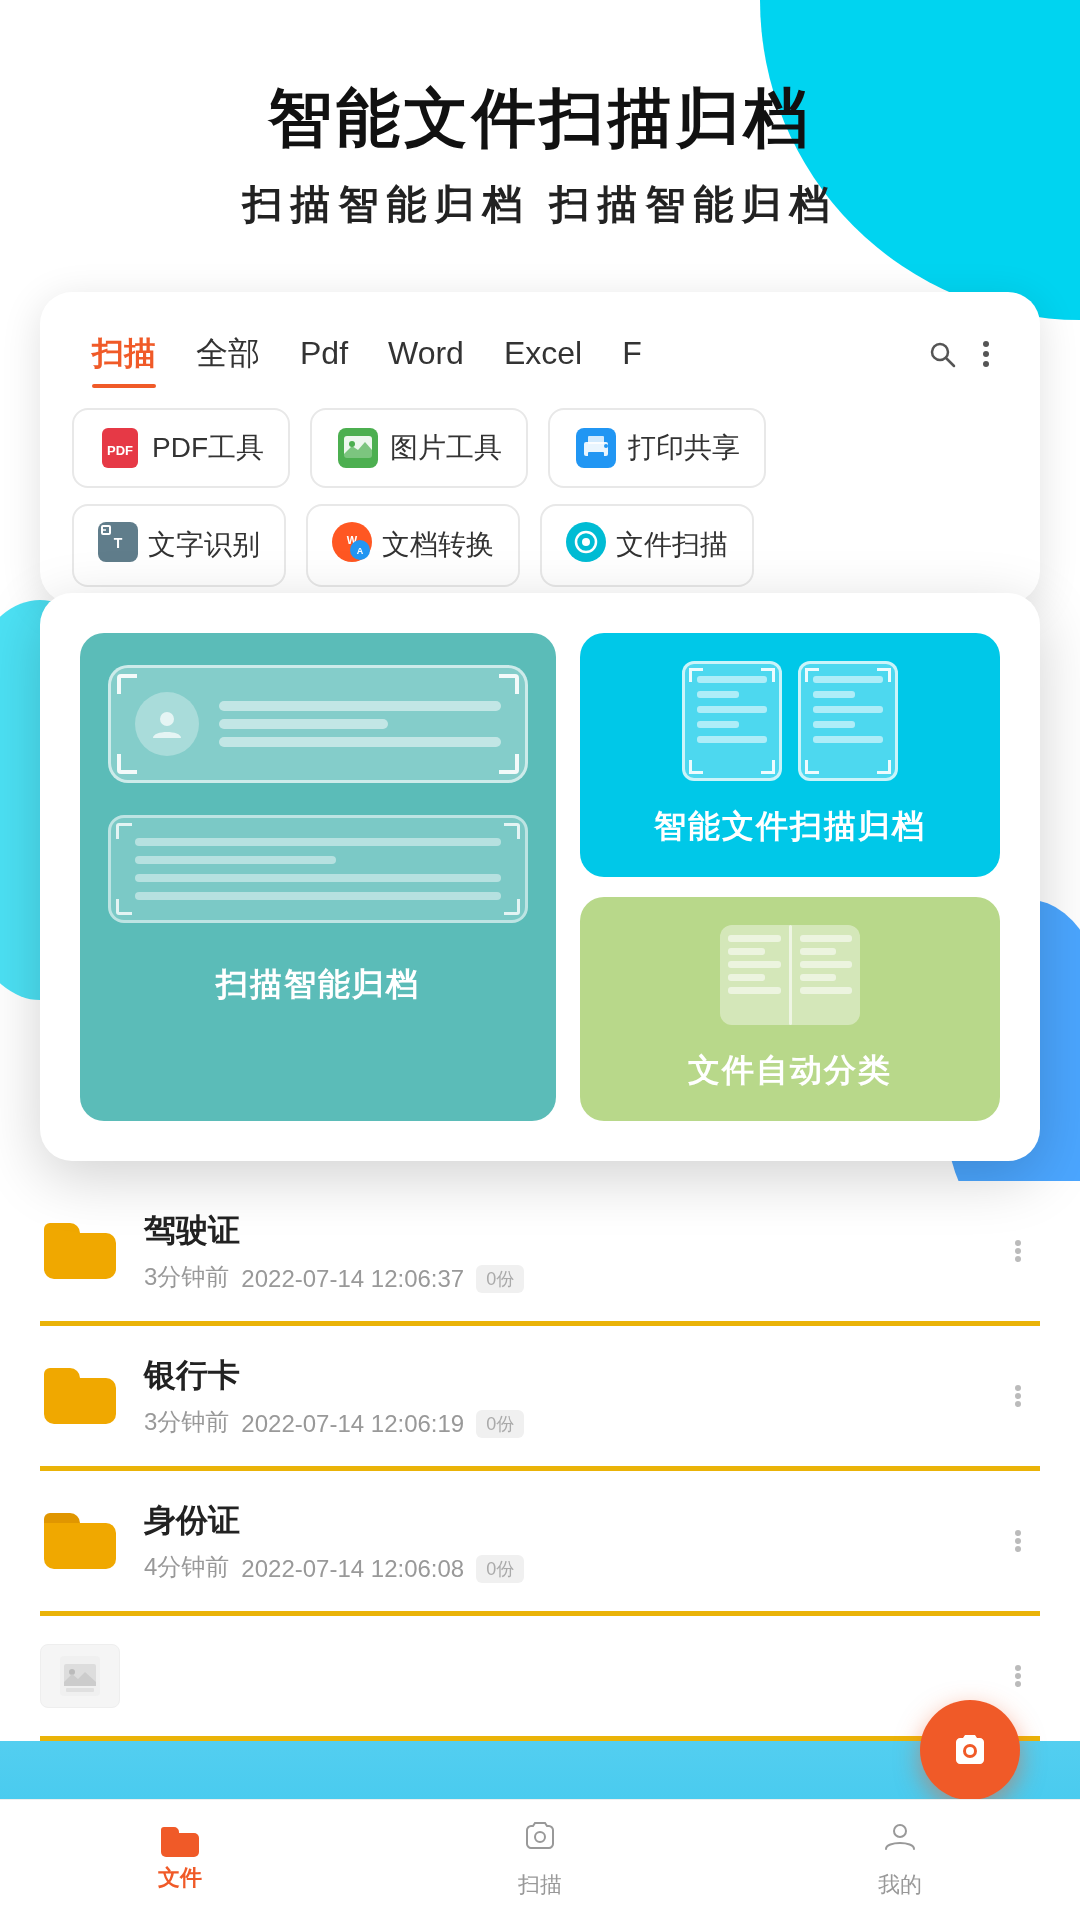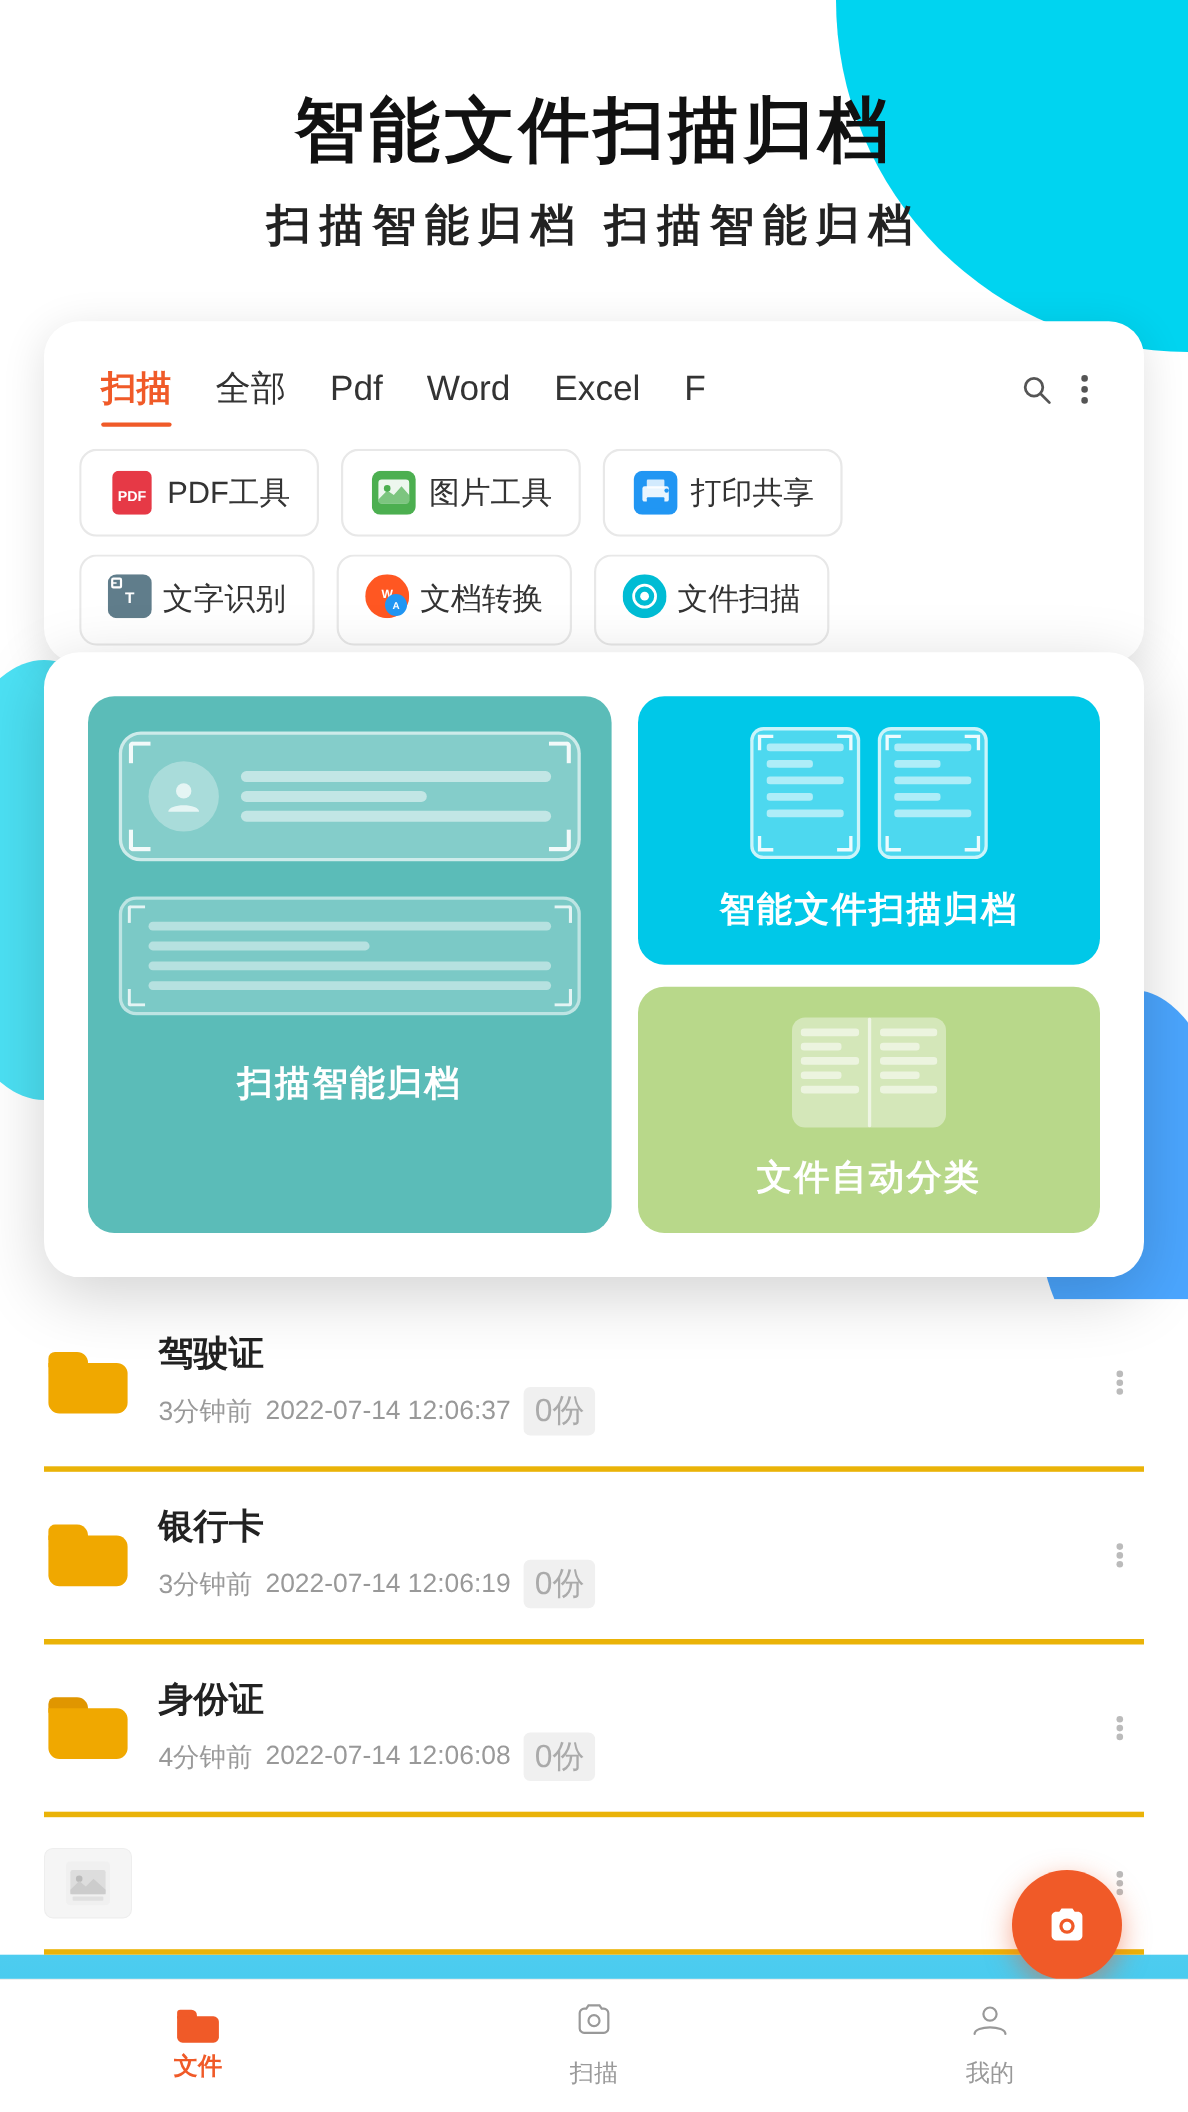--- a/index.html
+++ b/index.html
@@ -394,28 +394,28 @@
     .list-name {
       font-size: 32px;
       font-weight: 600;
       color: #222;
       margin-bottom: 8px;
     }
     .list-meta {
       font-size: 24px;
       color: #999;
       display: flex;
-      align-items: center;
+      align-items: flex-end;
       gap: 12px;
     }
     .count-badge {
       background: #f0f0f0;
       border-radius: 6px;
       padding: 2px 10px;
-      font-size: 29px;
+      font-size: 18px;
       color: #aaa;
     }
     .more-btn {
       width: 44px; height: 44px;
       display: flex; align-items: center; justify-content: center;
       font-size: 32px; color: #bbb; cursor: pointer;
     }
     
     .thumb-box {
       width: 80px; height: 64px;

